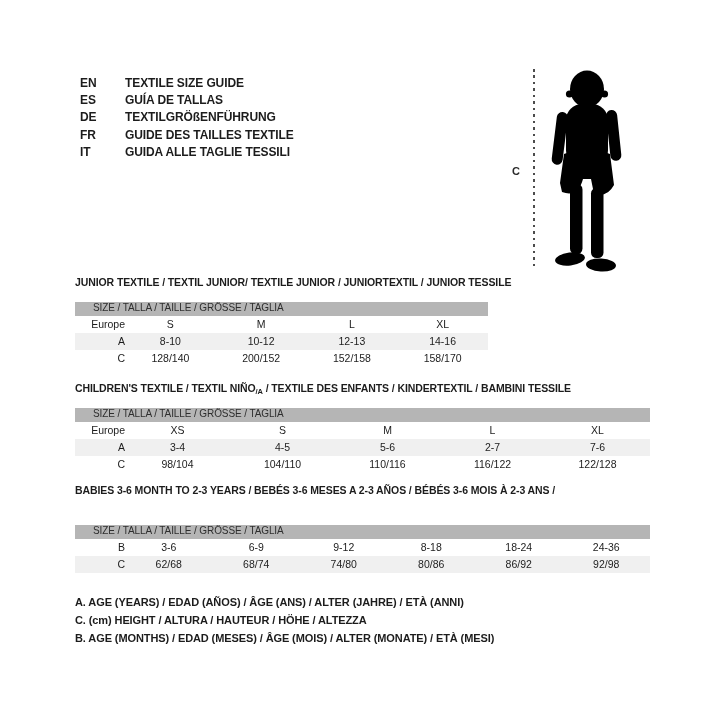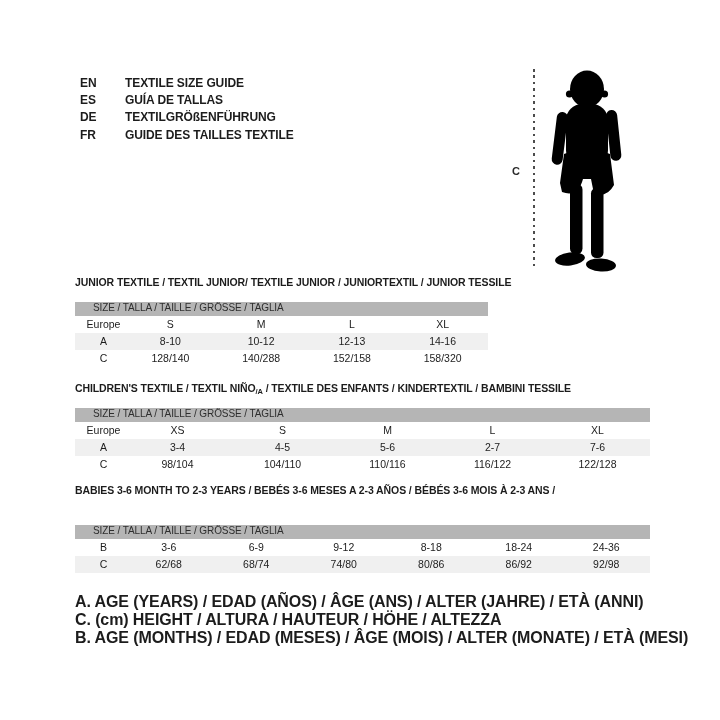--- a/index.html
+++ b/index.html
@@ -31,25 +31,25 @@
   .two-line{line-height:18px;}
 
   .size-table{position:absolute;left:75px;}
   .t-narrow{width:413px;}
   .t-wide{width:575px;}
   .t-bar{height:14px;line-height:12px;background:var(--bar);color:#2e2e2e;
     font-size:10px;padding-left:18px;letter-spacing:-0.1px;white-space:nowrap;}
   .t-row{display:flex;height:17px;line-height:17px;font-size:10.5px;}
   .t-row.shaded{background:var(--shade);}
   .t-cell{flex:1;text-align:center;white-space:nowrap;}
-  .t-cell.lbl{flex:0 0 50px;text-align:center;padding-left:7px;}
+  .t-cell.lbl{flex:0 0 50px;text-align:right;padding-left:7px;}
 
   
   .notes{position:absolute;left:75px;top:593px;}
-  .note-line{height:18px;line-height:18px;font-size:16px;font-weight:bold;
+  .note-line{height:18px;line-height:18px;font-size:11px;font-weight:bold;
     letter-spacing:-0.1px;white-space:nowrap;}
 </style>
 </head>
 <body>
 
 <div class="page">
 
   <div class="lang-list">
     <div class="lang-row">
       <span class="lang-code">EN</span>
@@ -59,20 +59,24 @@
       <span class="lang-code">ES</span>
       <span class="lang-label">GUÍA DE TALLAS</span>
     </div>
     <div class="lang-row">
       <span class="lang-code">DE</span>
       <span class="lang-label">TEXTILGRÖßENFÜHRUNG</span>
     </div>
     <div class="lang-row">
       <span class="lang-code">FR</span>
       <span class="lang-label">GUIDE DES TAILLES TEXTILE</span>
+    </div>
+    <div class="lang-row">
+      <span class="lang-code">IT</span>
+      <span class="lang-label">GUIDA ALLE TAGLIE TESSILI</span>
     </div>
   </div>
 
   <div class="height-line"></div>
   <div class="height-label">C</div>
   <svg class="baby" width="92" height="208" viewBox="0 0 92 208">
     <g fill="#000000">
       <ellipse cx="47" cy="23" rx="17" ry="18.5"></ellipse>
       <circle cx="29.5" cy="28" r="3.6"></circle>
       <circle cx="64.5" cy="28" r="3.6"></circle>
@@ -100,23 +104,23 @@
     <div class="t-row shaded">
       <span class="t-cell lbl">A</span>
       <span class="t-cell">8-10</span>
       <span class="t-cell">10-12</span>
       <span class="t-cell">12-13</span>
       <span class="t-cell">14-16</span>
     </div>
     <div class="t-row">
       <span class="t-cell lbl">C</span>
       <span class="t-cell">128/140</span>
-      <span class="t-cell">140/288</span>
+      <span class="t-cell">200/152</span>
       <span class="t-cell">152/158</span>
-      <span class="t-cell">158/320</span>
+      <span class="t-cell">158/170</span>
     </div>
   </div>
 
   <div class="section-title" style="top:382px">
     <span>CHILDREN'S TEXTILE / TEXTIL NIÑO</span><span class="subscript">/A</span><span> / TEXTILE DES ENFANTS / KINDERTEXTIL / BAMBINI TESSILE</span>
   </div>
   <div class="size-table t-wide" style="top:408px">
     <div class="t-bar">SIZE / TALLA / TAILLE / GRÖSSE / TAGLIA</div>
     <div class="t-row">
       <span class="t-cell lbl">Europe</span>

